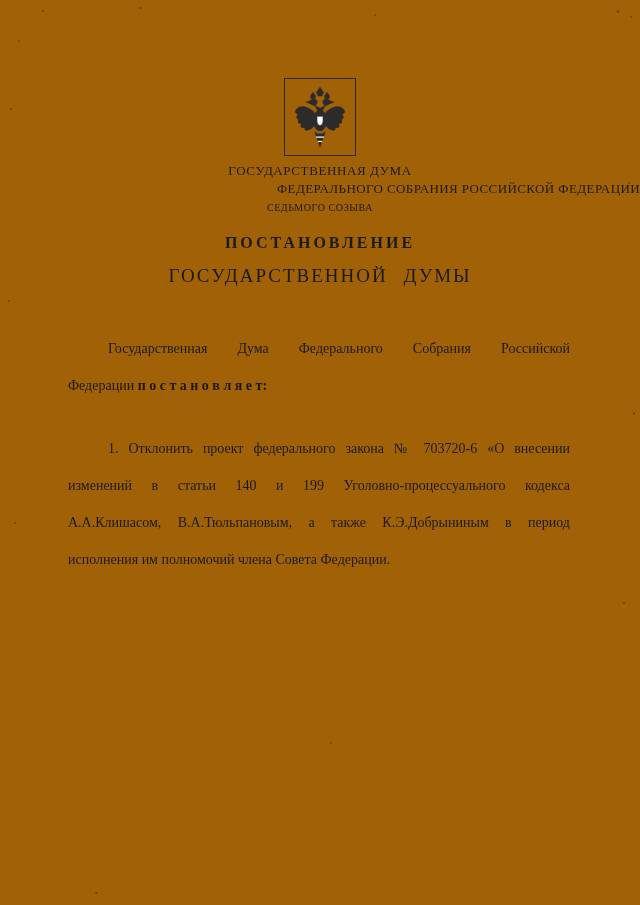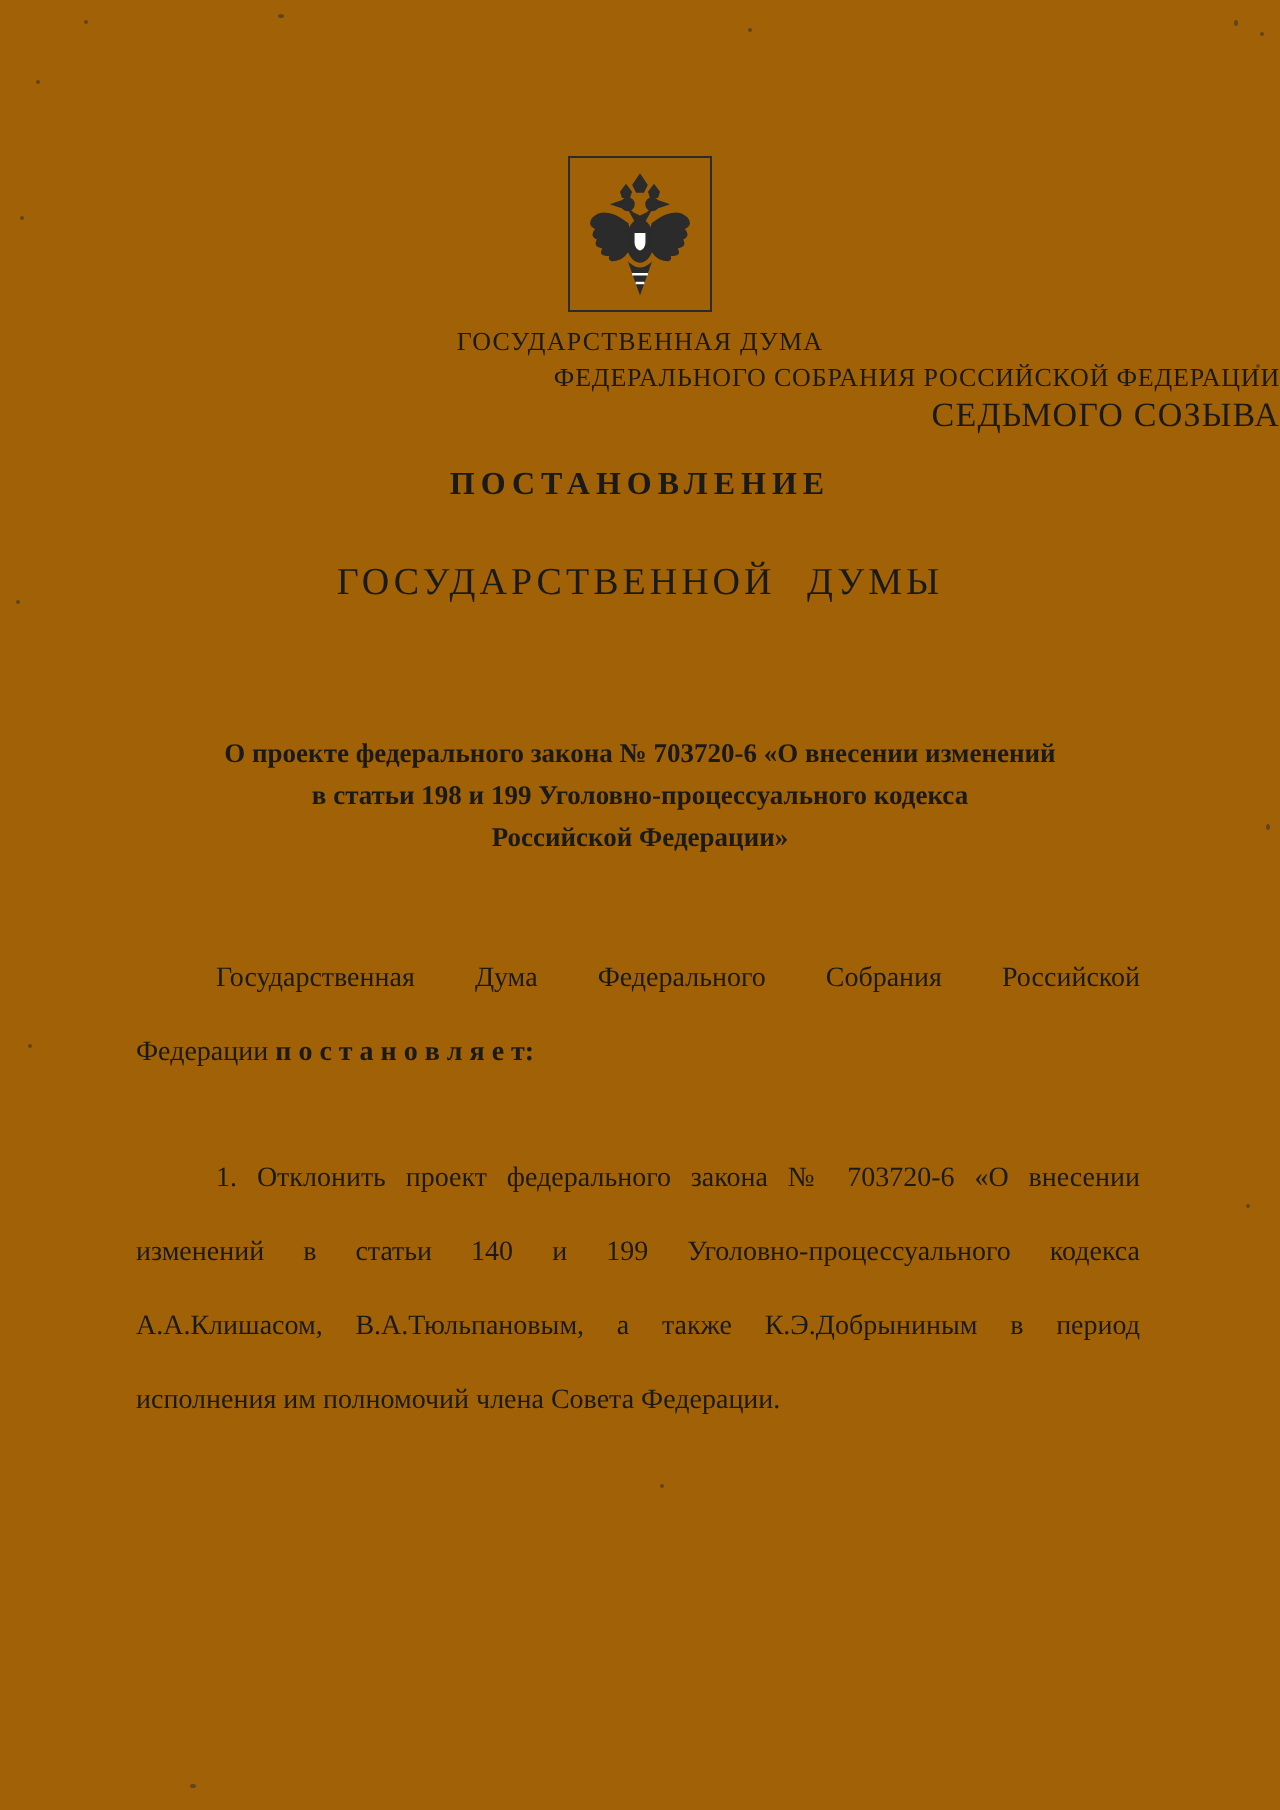--- a/index.html
+++ b/index.html
@@ -40,40 +40,40 @@
     letter-spacing: 0.6px;
     line-height: 18px;
   }
   .org-line2 {
     text-align: right;
     font-size: 13px;
     letter-spacing: 0.4px;
     line-height: 18px;
   }
   .org-line3 {
-    text-align: right;
-    font-size: 17px;
+    text-align: center;
+    font-size: 10px;
     letter-spacing: 0.6px;
     line-height: 17px;
     margin-top: 1px;
   }
   .doc-type1 {
     text-align: center;
     font-size: 16px;
     font-weight: bold;
     letter-spacing: 3px;
     margin-top: 14px;
     line-height: 26px;
   }
   .doc-type2 {
     text-align: center;
     font-size: 19px;
     letter-spacing: 2px;
     word-spacing: 9px;
-    margin-top: 24px;
+    margin-top: 8px;
     line-height: 24px;
   }
   
   .title-block {
     margin-top: 62px;
     font-weight: bold;
     font-size: 13.5px;
     line-height: 21px;
     text-align: center;
     padding: 0 60px;
@@ -142,25 +142,20 @@
     </svg>
   </div>
 
   <div class="org-line1">ГОСУДАРСТВЕННАЯ ДУМА</div>
   <div class="org-line2">ФЕДЕРАЛЬНОГО СОБРАНИЯ РОССИЙСКОЙ ФЕДЕРАЦИИ</div>
   <div class="org-line3">СЕДЬМОГО СОЗЫВА</div>
 
   <div class="doc-type1">ПОСТАНОВЛЕНИЕ</div>
   <div class="doc-type2">ГОСУДАРСТВЕННОЙ ДУМЫ</div>
 
-  <div class="title-block">
-    <div>О проекте федерального закона № 703720-6 «О внесении изменений</div>
-    <div>в статьи 198 и 199 Уголовно-процессуального кодекса</div>
-    <div>Российской Федерации»</div>
-  </div>
 
   <div class="body-block">
 
     <p class="par lead">
       <span class="line indent">Государственная Дума Федерального Собрания Российской</span>
       <span class="line-last"><span>Федерации </span><span class="sp">п о с т а н о в л я е т:</span></span>
     </p>
 
     <p class="par item">
       <span class="line indent">1. Отклонить проект федерального закона № 703720-6 «О внесении</span>

